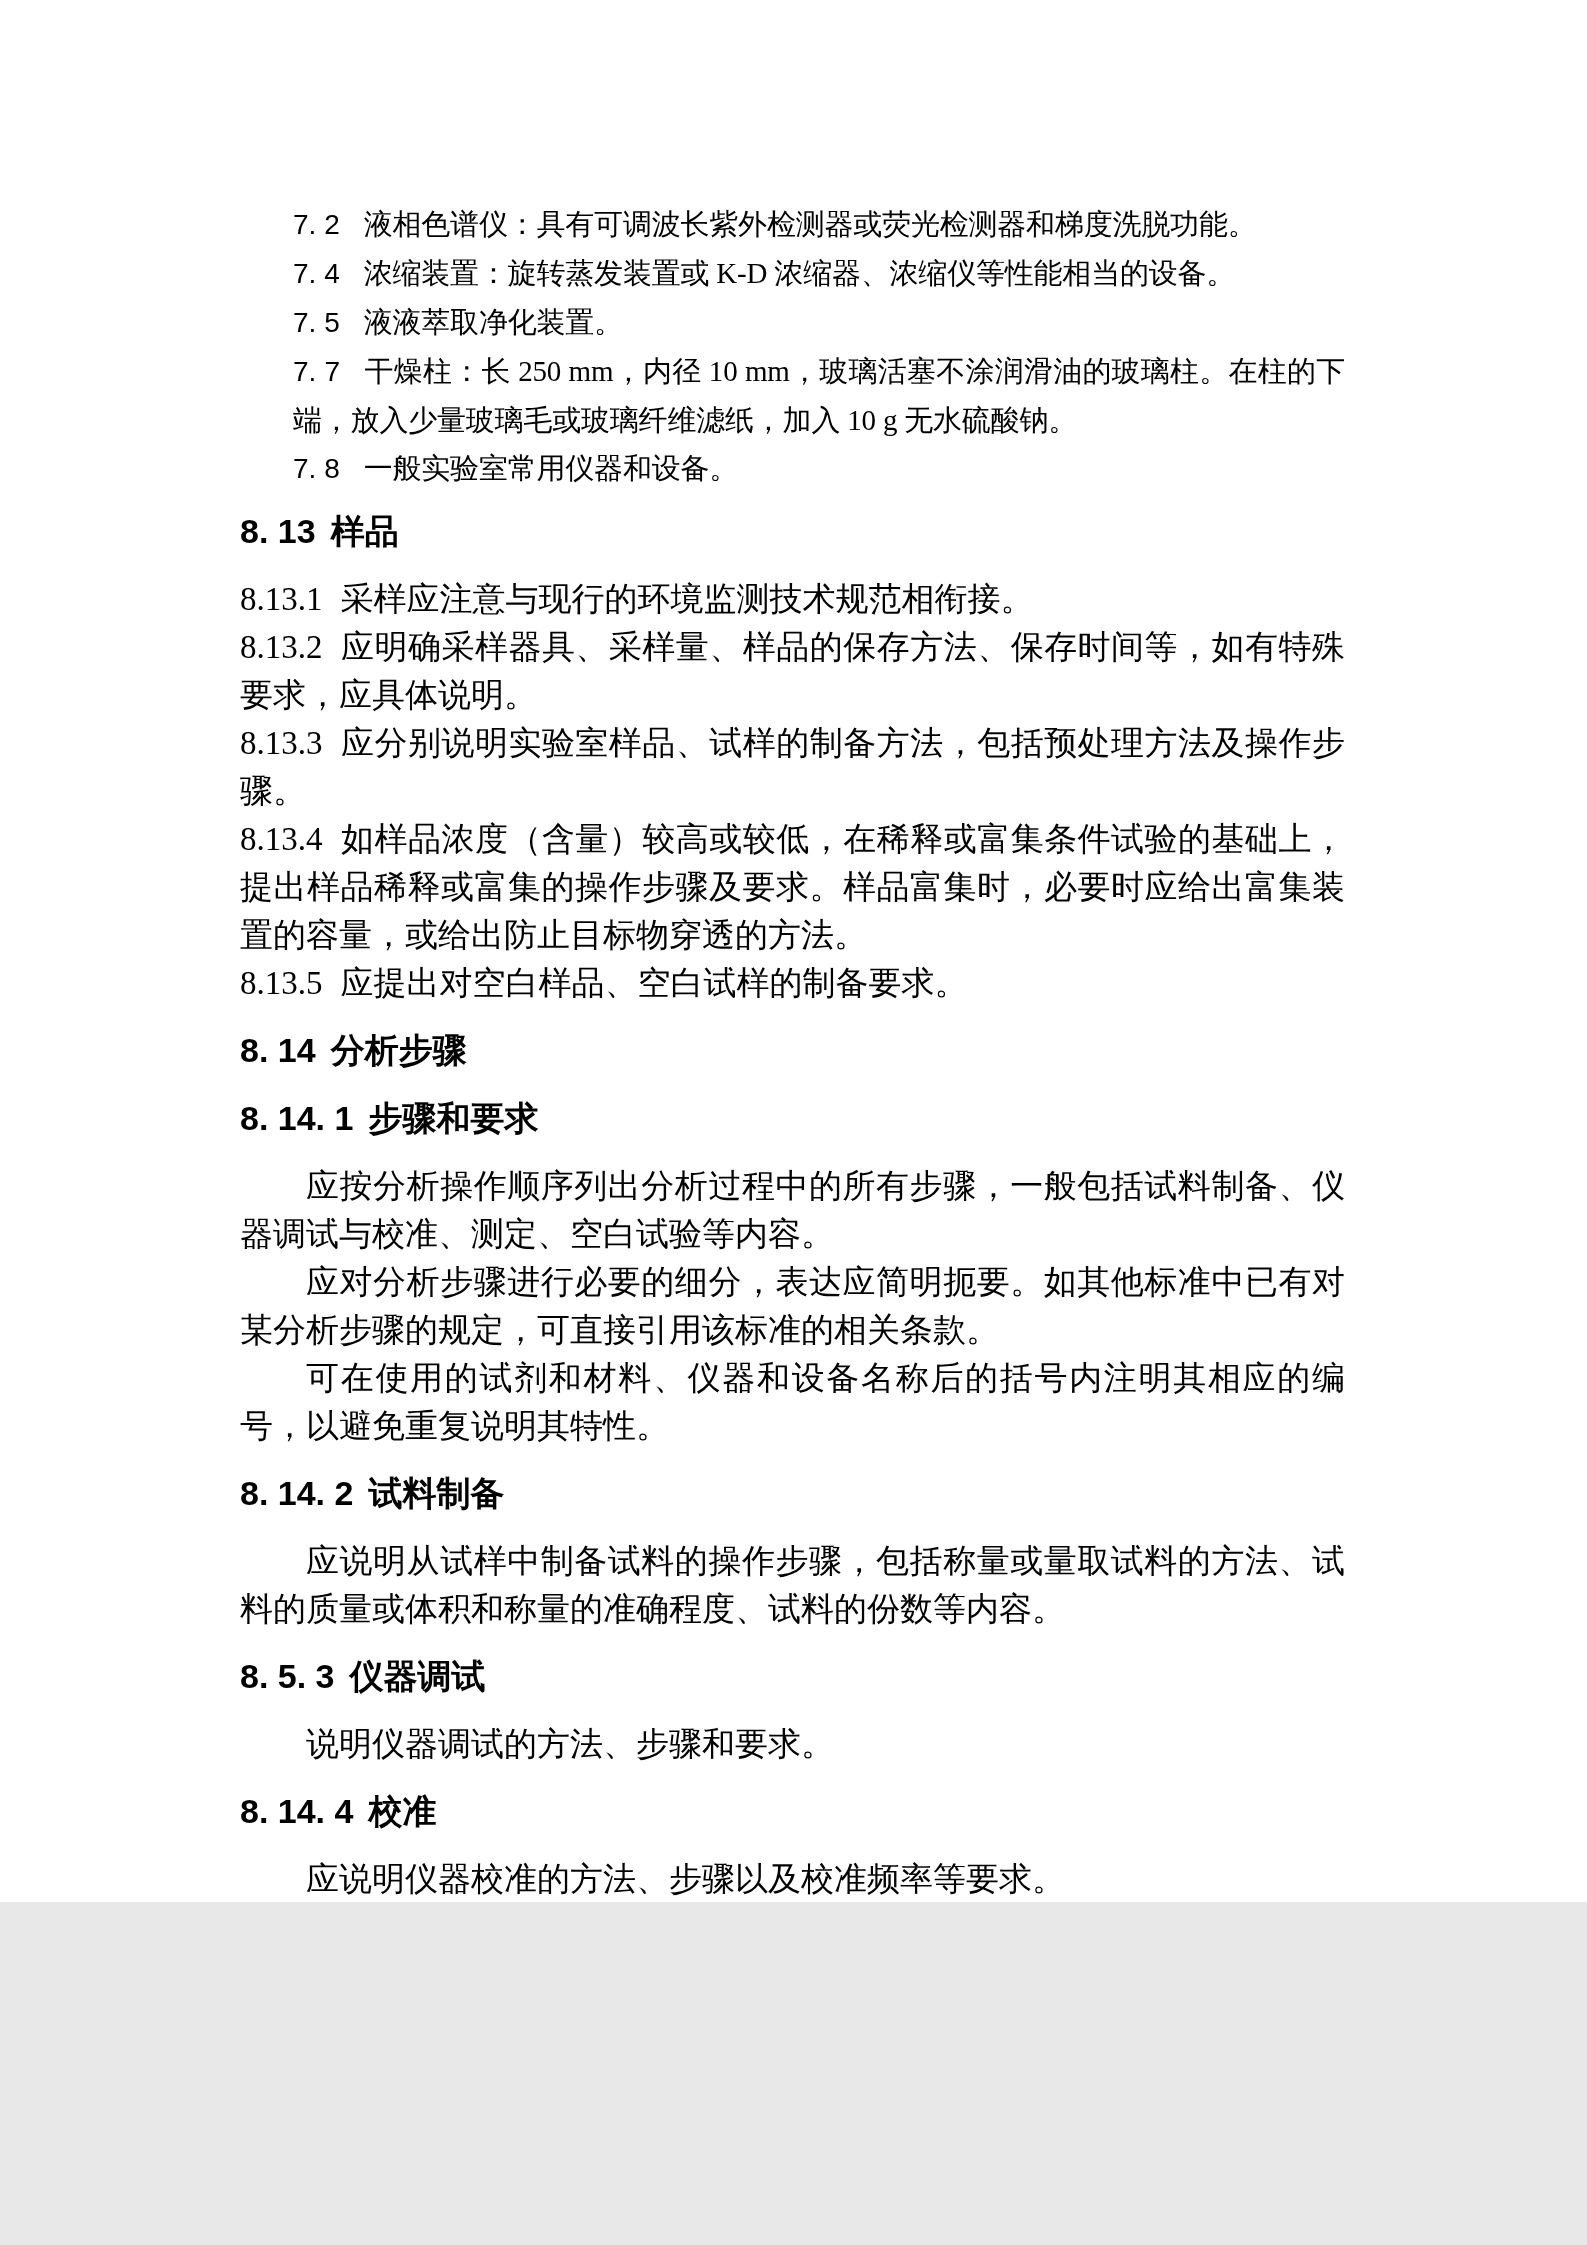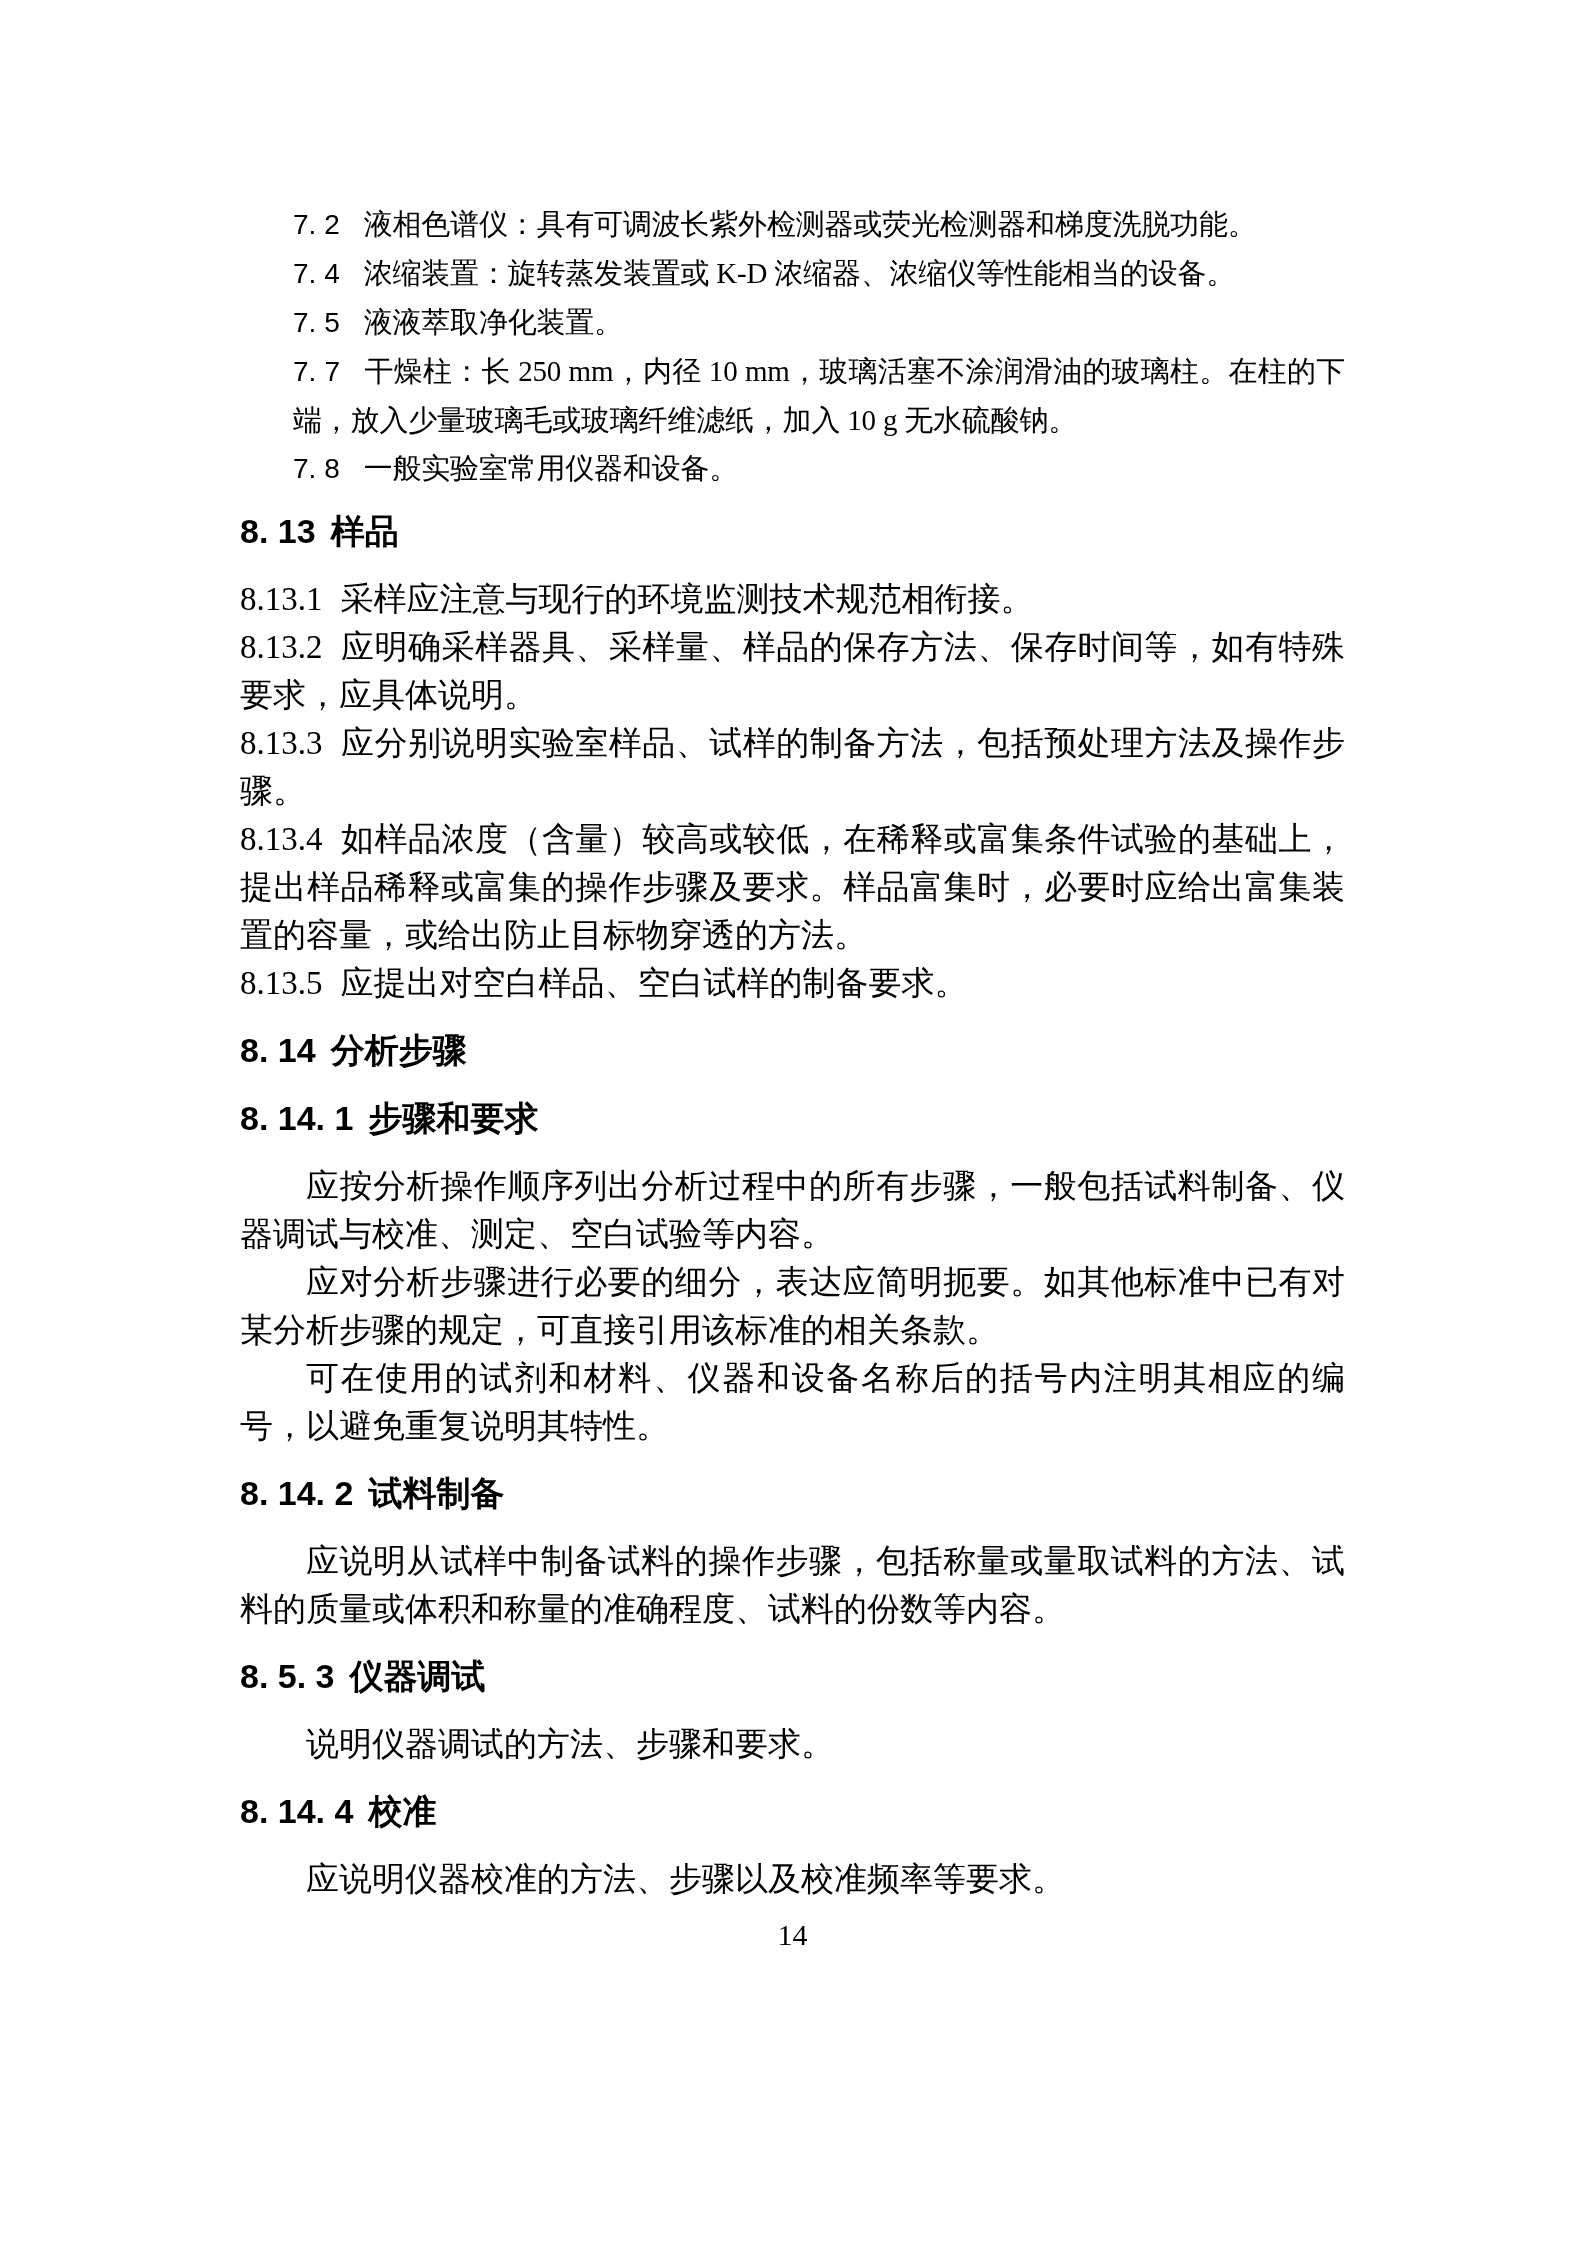--- a/index.html
+++ b/index.html
@@ -1,18 +1,18 @@
 <!DOCTYPE html>
 <html lang="zh"><head>
 <meta charset="utf-8">
 <style>
   html,body { margin:0; padding:0; background:#e8e8e8; }
   .page {
     position:relative;
-    width:1587px; height:2245px;
+    width:1587px; height:1902px;
     background:#ffffff;
     color:#000;
     overflow:hidden;
     margin:0 auto;
     font-family:"Liberation Serif","DejaVu Serif",serif;
   }
   .content {
     box-sizing:border-box;
     padding:200px 242px 0 240px;
   }

